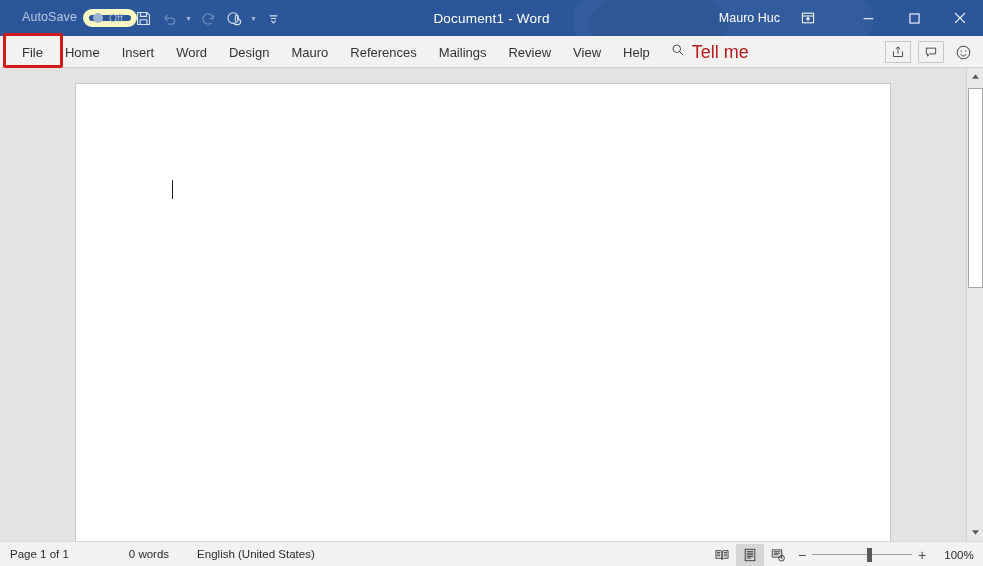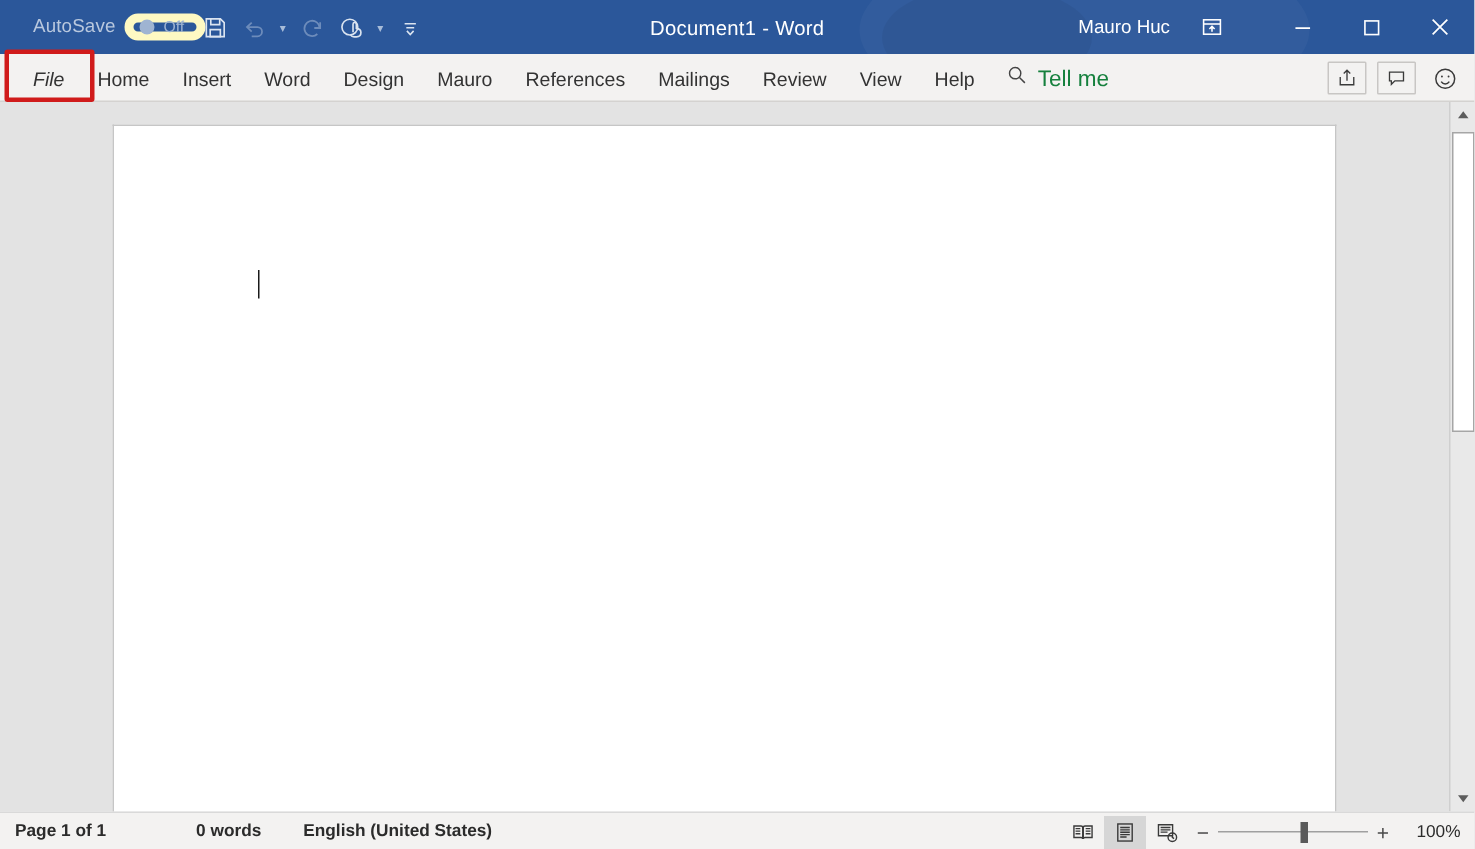--- a/index.html
+++ b/index.html
@@ -83,27 +83,27 @@
     display: flex; align-items: center;
   }
   .ribbonbar-underline {
     position: absolute; left: 0; top: 67px; width: 983px; height: 1px;
     background: #d4d2d0;
   }
   .tab {
     height: 32px; display: flex; align-items: center; padding: 0 11px;
     font-size: 13px; color: #333333; white-space: nowrap;
   }
-  .tab.file { margin-left: 11px; color: #333; font-style: italic; }
+  .tab.file { margin-left: 11px; color: #333; }
   .file-highlight {
     position: absolute; left: 3px; top: 33px; width: 60px; height: 35px;
     border: 3px solid #d01b1b; border-radius: 2px; pointer-events: none;
   }
   .tellme { display: flex; align-items: center; gap: 7px; padding: 0 10px; height: 32px; }
-  .tellme-text { font-size: 15px; color: #15803d; }
+  .tellme-text { font-size: 18px; color: #b91c1c; }
   .ribbon-right {
     position: absolute; right: 8px; top: 36px; height: 32px; display: flex;
     align-items: center; gap: 7px;
   }
   .rr-btn {
     width: 26px; height: 22px; border: 1px solid #c8c6c4; background: #f3f2f1;
     display: flex; align-items: center; justify-content: center; border-radius: 1px;
   }
   .rr-plain {
     width: 24px; height: 24px; display: flex; align-items: center; justify-content: center;
@@ -139,21 +139,21 @@
     background: #ffffff; border: 1px solid #a6a6a6;
   }
 
   
   .statusbar {
     position: absolute; left: 0; top: 541px; width: 983px; height: 25px;
     background: #f3f2f1; border-top: 1px solid #d9d9d9;
     display: flex; align-items: center;
   }
   .sb-item { font-size: 11.5px; color: #2b2b2b; white-space: nowrap; }
-  .sb-left { display: flex; align-items: flex-start; font-weight: bold; }
+  .sb-left { display: flex; align-items: flex-start; }
   .sb-right { position: absolute; right: 6px; top: 0; height: 25px; display: flex; align-items: center; }
   .viewbtn {
     width: 28px; height: 22px; display: flex; align-items: center; justify-content: center;
   }
   .viewbtn.active { background: #d6d6d6; }
   .zoom-minus, .zoom-plus {
     width: 20px; height: 22px; display: flex; align-items: center; justify-content: center;
     font-size: 14px; color: #4a4a4a;
   }
   .slider { position: relative; width: 100px; height: 22px; display: flex; align-items: center; }

